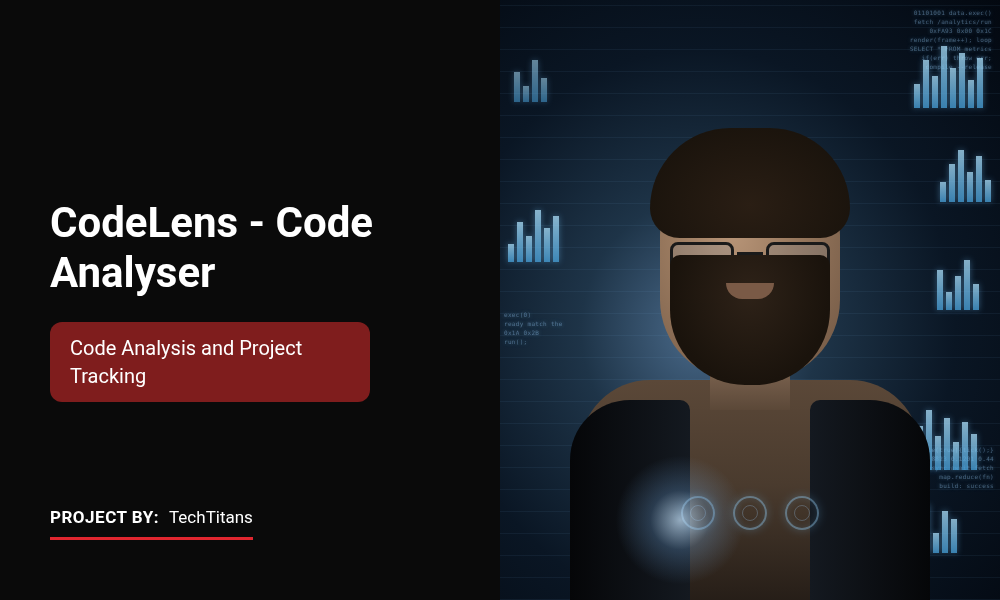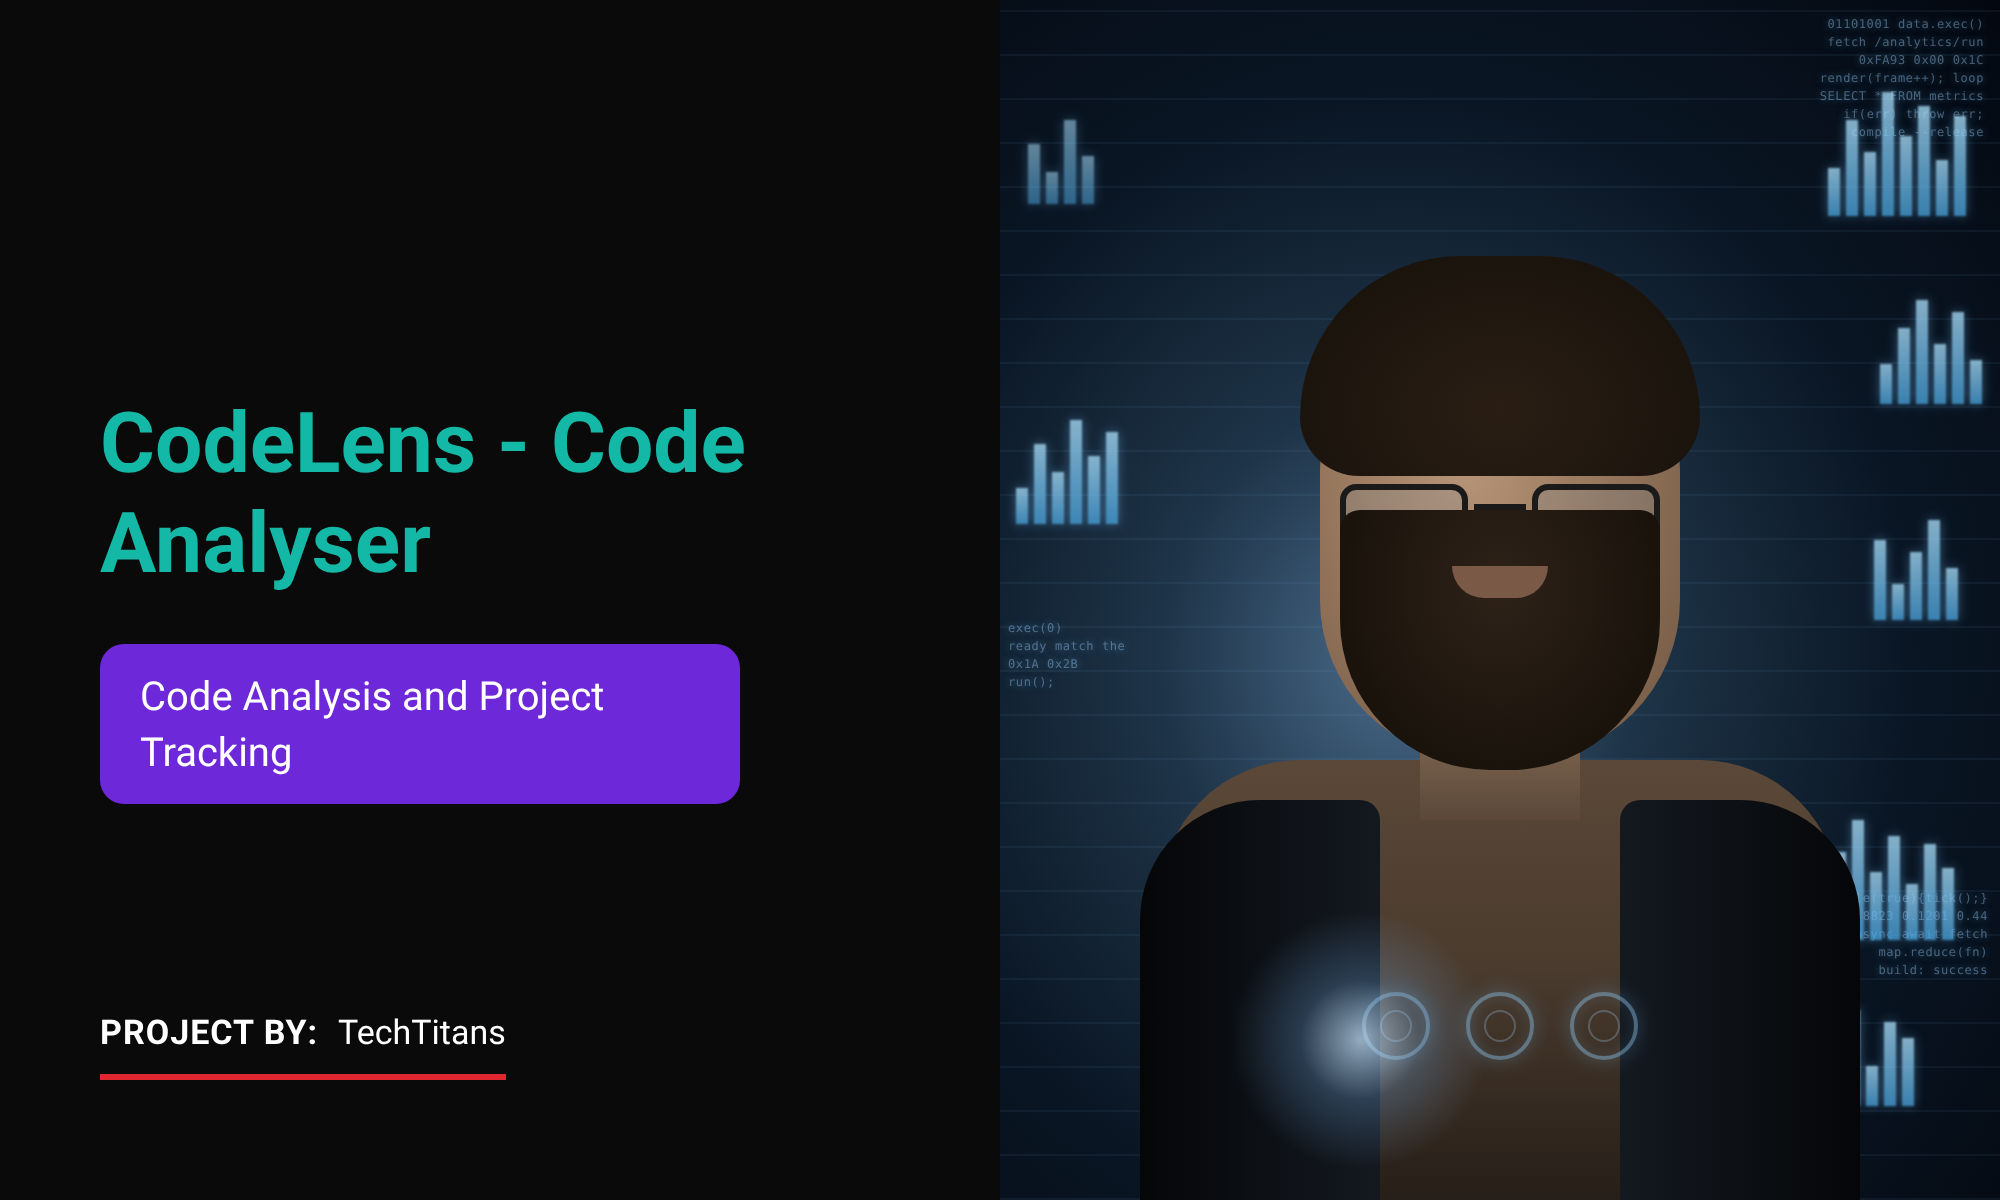--- a/index.html
+++ b/index.html
@@ -19,29 +19,29 @@
       width: 500px;
       height: 600px;
       background: #0a0a0a;
       padding: 50px 50px 50px 50px;
       display: flex;
       flex-direction: column;
       justify-content: center;
       position: relative;
     }
     .title {
-      color: #14b8a6;
+      color: #ffffff;
       font-size: 42px;
       font-weight: 700;
       line-height: 1.2;
       margin-bottom: 24px;
     }
     .subtitle-badge {
       display: inline-block;
-      background: #6d28d9;
+      background: #7f1d1d;
       color: #ffffff;
       font-size: 20px;
       font-weight: 400;
       padding: 12px 20px;
       border-radius: 12px;
       line-height: 1.4;
       width: fit-content;
       max-width: 320px;
     }
     .project-by-row {

